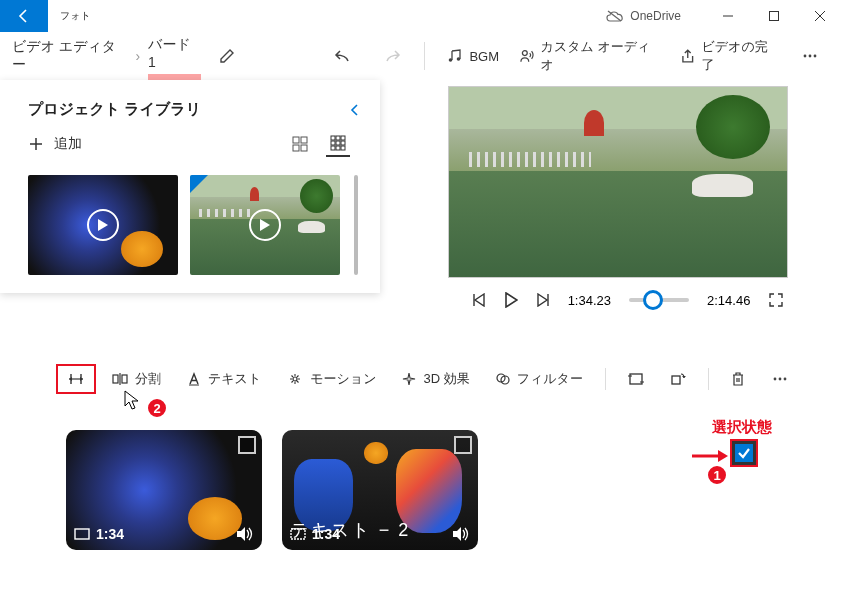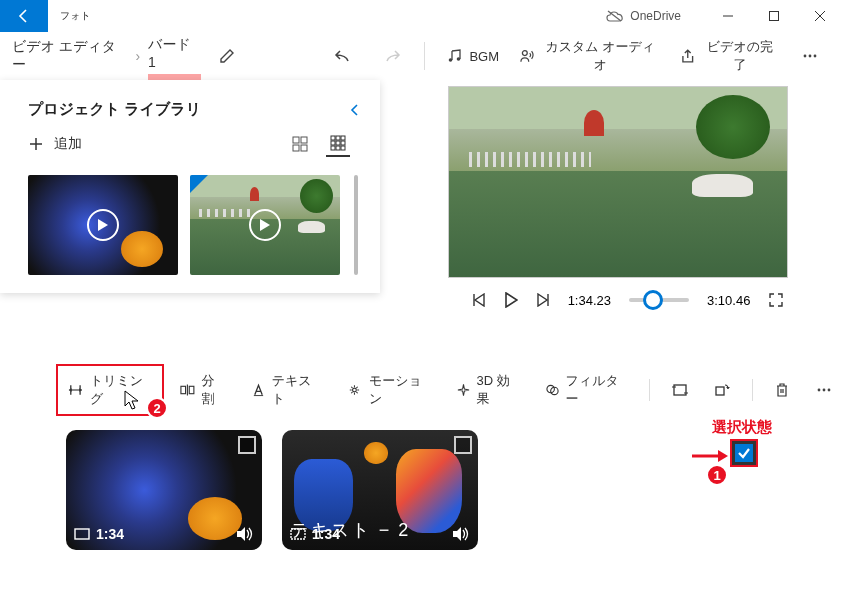--- a/index.html
+++ b/index.html
@@ -16,21 +16,21 @@
 
 
 .topbar { height: 48px; display: flex; align-items: center; padding: 0 12px; gap: 4px; }
 .breadcrumb { display: flex; align-items: center; gap: 8px; font-size: 14px; color: #333; }
 .breadcrumb .chev { color: #999; }
 .breadcrumb .current { border-bottom: 6px solid #fca5a5; padding-bottom: 4px; padding-top: 4px; }
 .tb-icon { width: 44px; height: 44px; display: flex; align-items: center; justify-content: center; color: #555; }
 .tb-icon.disabled { color: #ccc; }
 .vsep { width: 1px; height: 28px; background: #ddd; margin: 0 8px; }
 .tb-text-btn { display: flex; align-items: center; gap: 6px; font-size: 13px; color: #333; padding: 0 10px; height: 44px; }
-.top-right { margin-left: auto; display: flex; align-items: center; text-align: center; }
+.top-right { margin-left: auto; display: flex; align-items: center; }
 
 
 .main { display: flex; padding: 0 0 0 0; position: relative; }
 
 
 .library { width: 380px; background: #fff; box-shadow: 0 2px 8px rgba(0,0,0,0.15); padding: 20px 18px 18px 28px; position: absolute; left: 0; top: 0; z-index: 5; }
 .lib-header { display: flex; align-items: center; justify-content: space-between; margin-bottom: 12px; }
 .lib-title { font-size: 15px; font-weight: 600; color: #222; }
 .lib-collapse { color: #0078d4; }
 .lib-tools { display: flex; align-items: center; justify-content: space-between; margin-bottom: 18px; padding-right: 12px; }
@@ -284,40 +284,39 @@
       <div class="pb-btn">
           <svg width="14" height="14">
             <polygon points="2,1 11,7 2,13" fill="none" stroke="#333" stroke-width="1.4"></polygon>
             <line x1="12" y1="1" x2="12" y2="13" stroke="#333" stroke-width="1.4"></line>
           </svg>
         </div>
       <div class="time">1:34.23</div>
       <div class="seek">
           <div class="seek-thumb"></div>
         </div>
-      <div class="time">3:10.46</div>
+      <div class="time">2:14.46</div>
       <div class="pb-btn">
           <svg width="16" height="16" viewBox="0 0 16 16">
             <path d="M2 6 L2 2 L6 2 M10 2 L14 2 L14 6 M14 10 L14 14 L10 14 M6 14 L2 14 L2 10" stroke="#333" stroke-width="1.4" fill="none"></path>
           </svg>
         </div>
     </div>
   </div>
 </div>
 
 <div class="edittools">
   <div class="et-btn boxed">
     <svg width="16" height="14" viewBox="0 0 16 14">
         <line x1="3" y1="2" x2="3" y2="12" stroke="#333" stroke-width="1.4"></line>
         <line x1="13" y1="2" x2="13" y2="12" stroke="#333" stroke-width="1.4"></line>
         <line x1="1" y1="7" x2="15" y2="7" stroke="#333" stroke-width="1.2"></line>
         <polygon points="1,7 4,5 4,9" fill="#333"></polygon>
         <polygon points="15,7 12,5 12,9" fill="#333"></polygon>
       </svg>
-    <span>トリミング</span>
   </div>
   <div class="et-btn">
     <svg width="16" height="14" viewBox="0 0 16 14">
         <rect x="1" y="3" width="5" height="8" fill="none" stroke="#333" stroke-width="1.2"></rect>
         <rect x="10" y="3" width="5" height="8" fill="none" stroke="#333" stroke-width="1.2"></rect>
         <line x1="8" y1="1" x2="8" y2="13" stroke="#333" stroke-width="1.2"></line>
       </svg>
     <span>分割</span>
   </div>
   <div class="et-btn">

